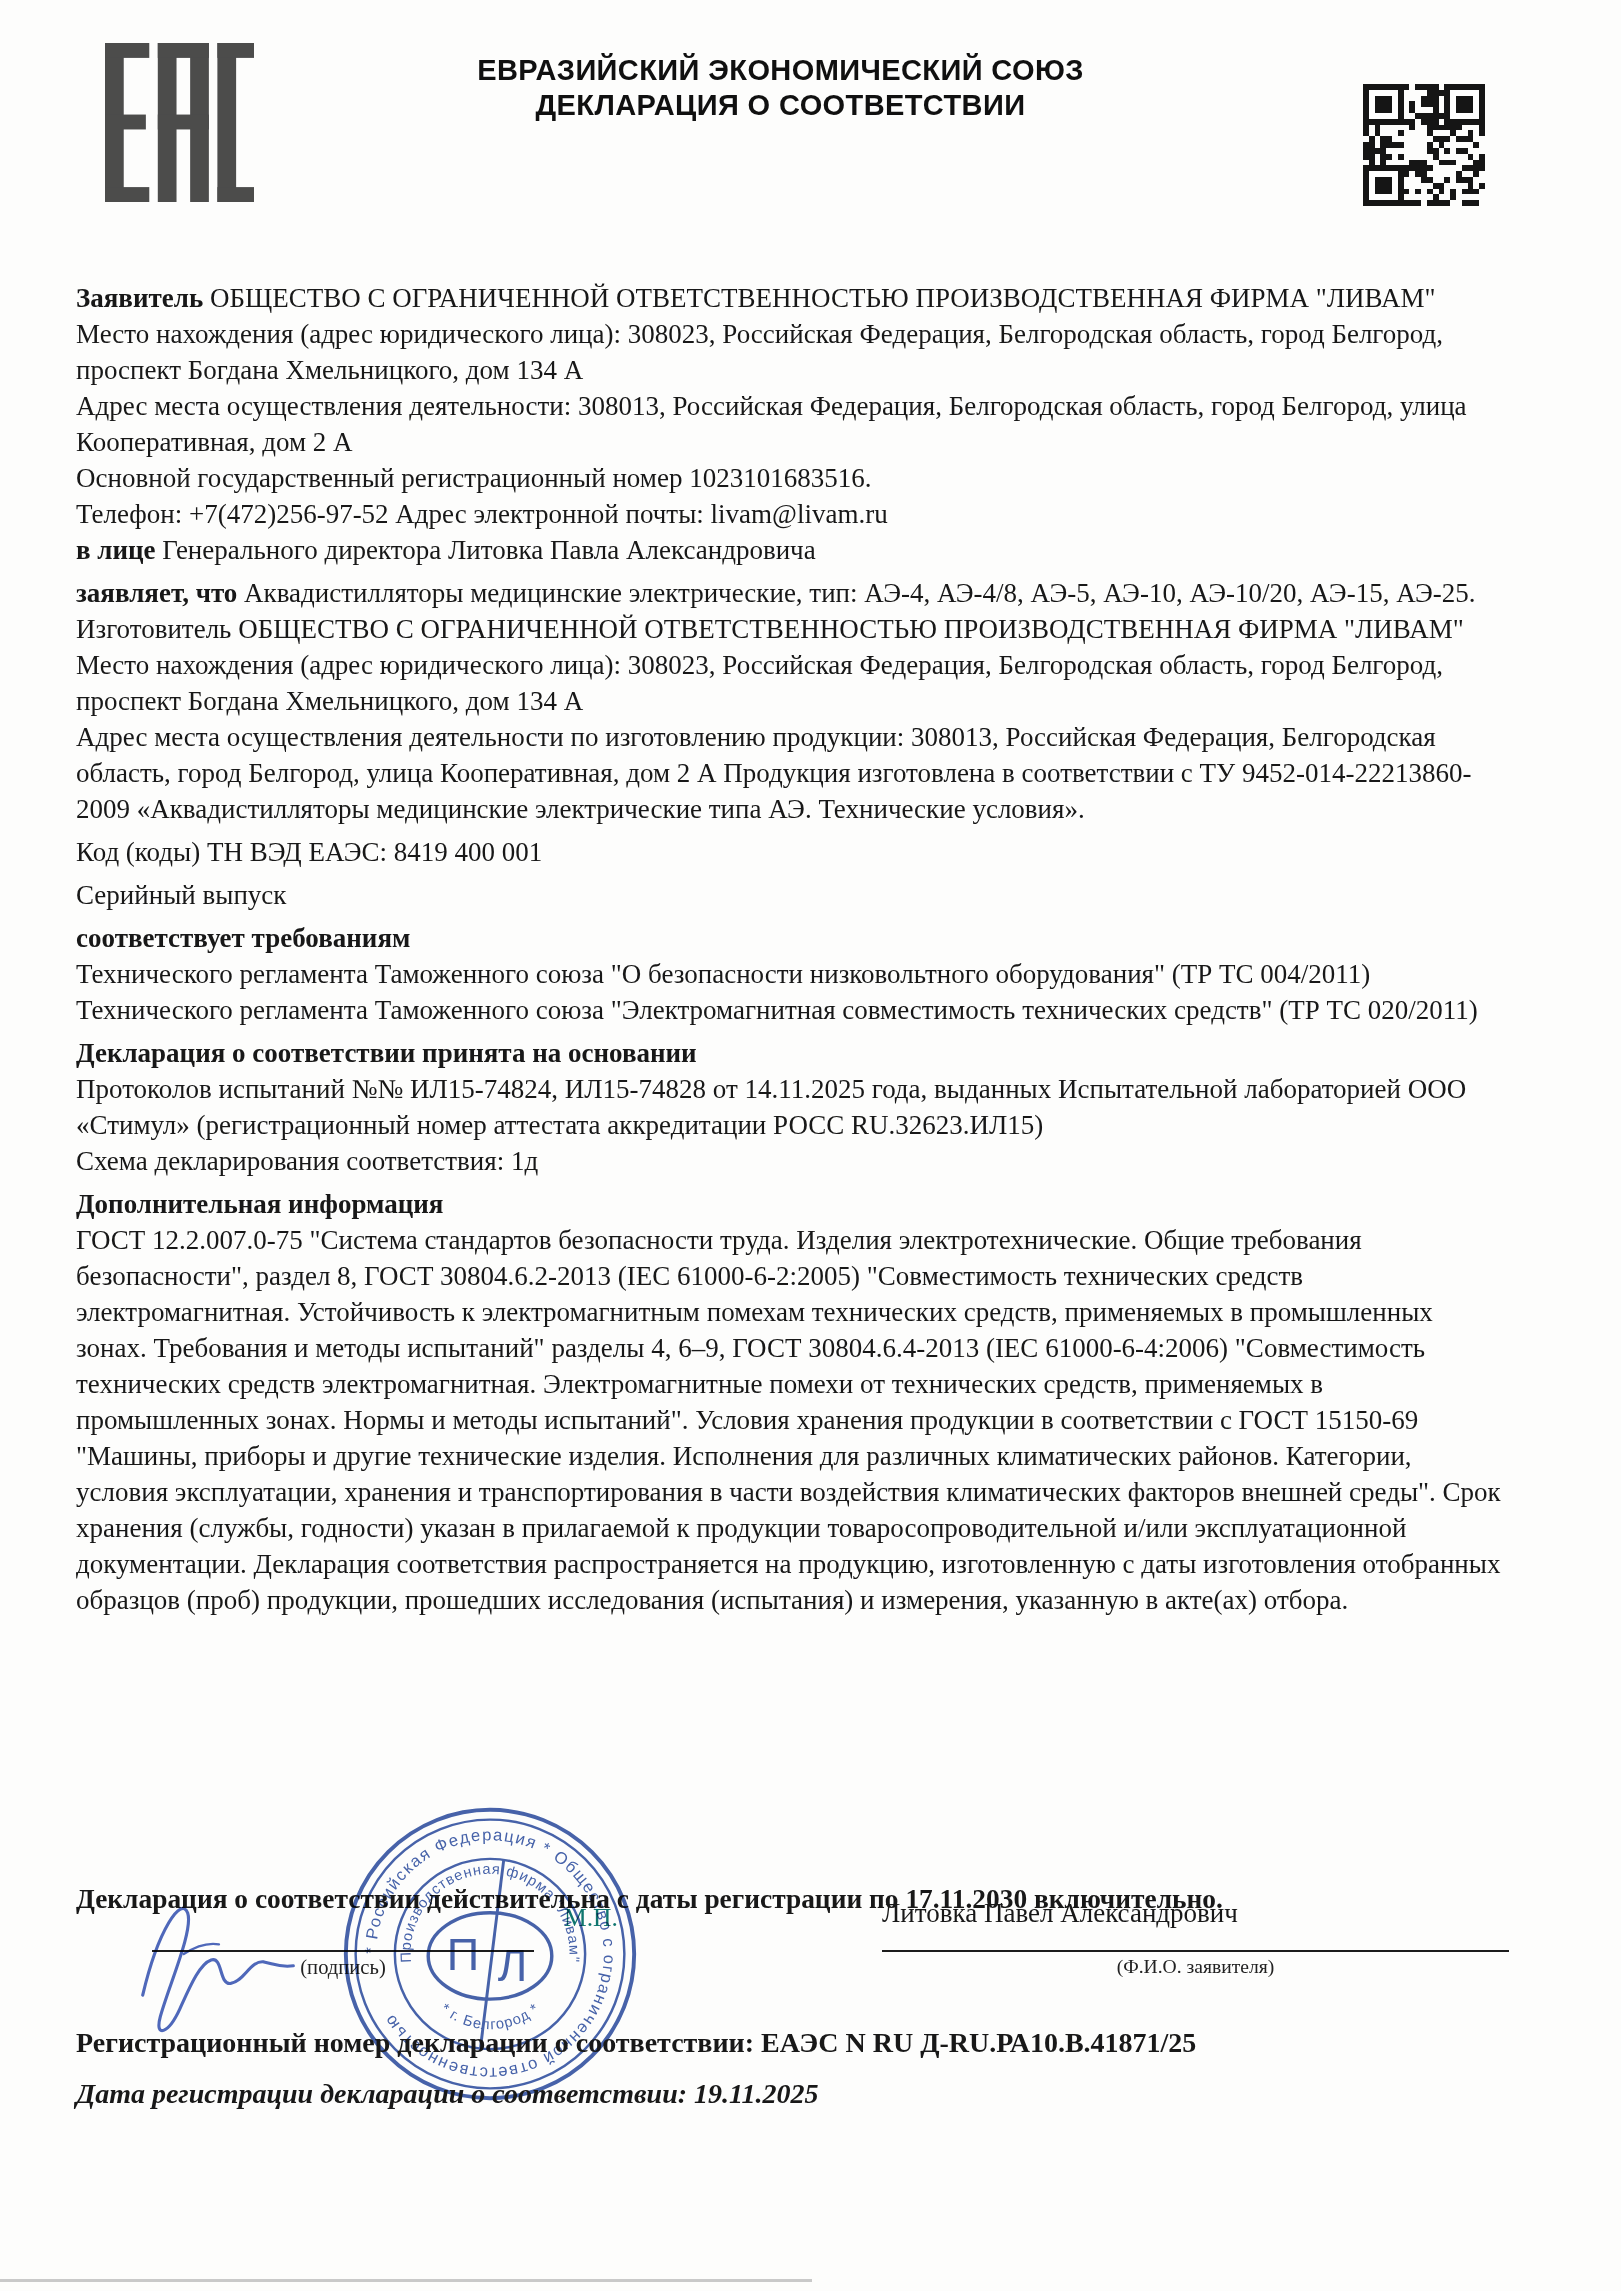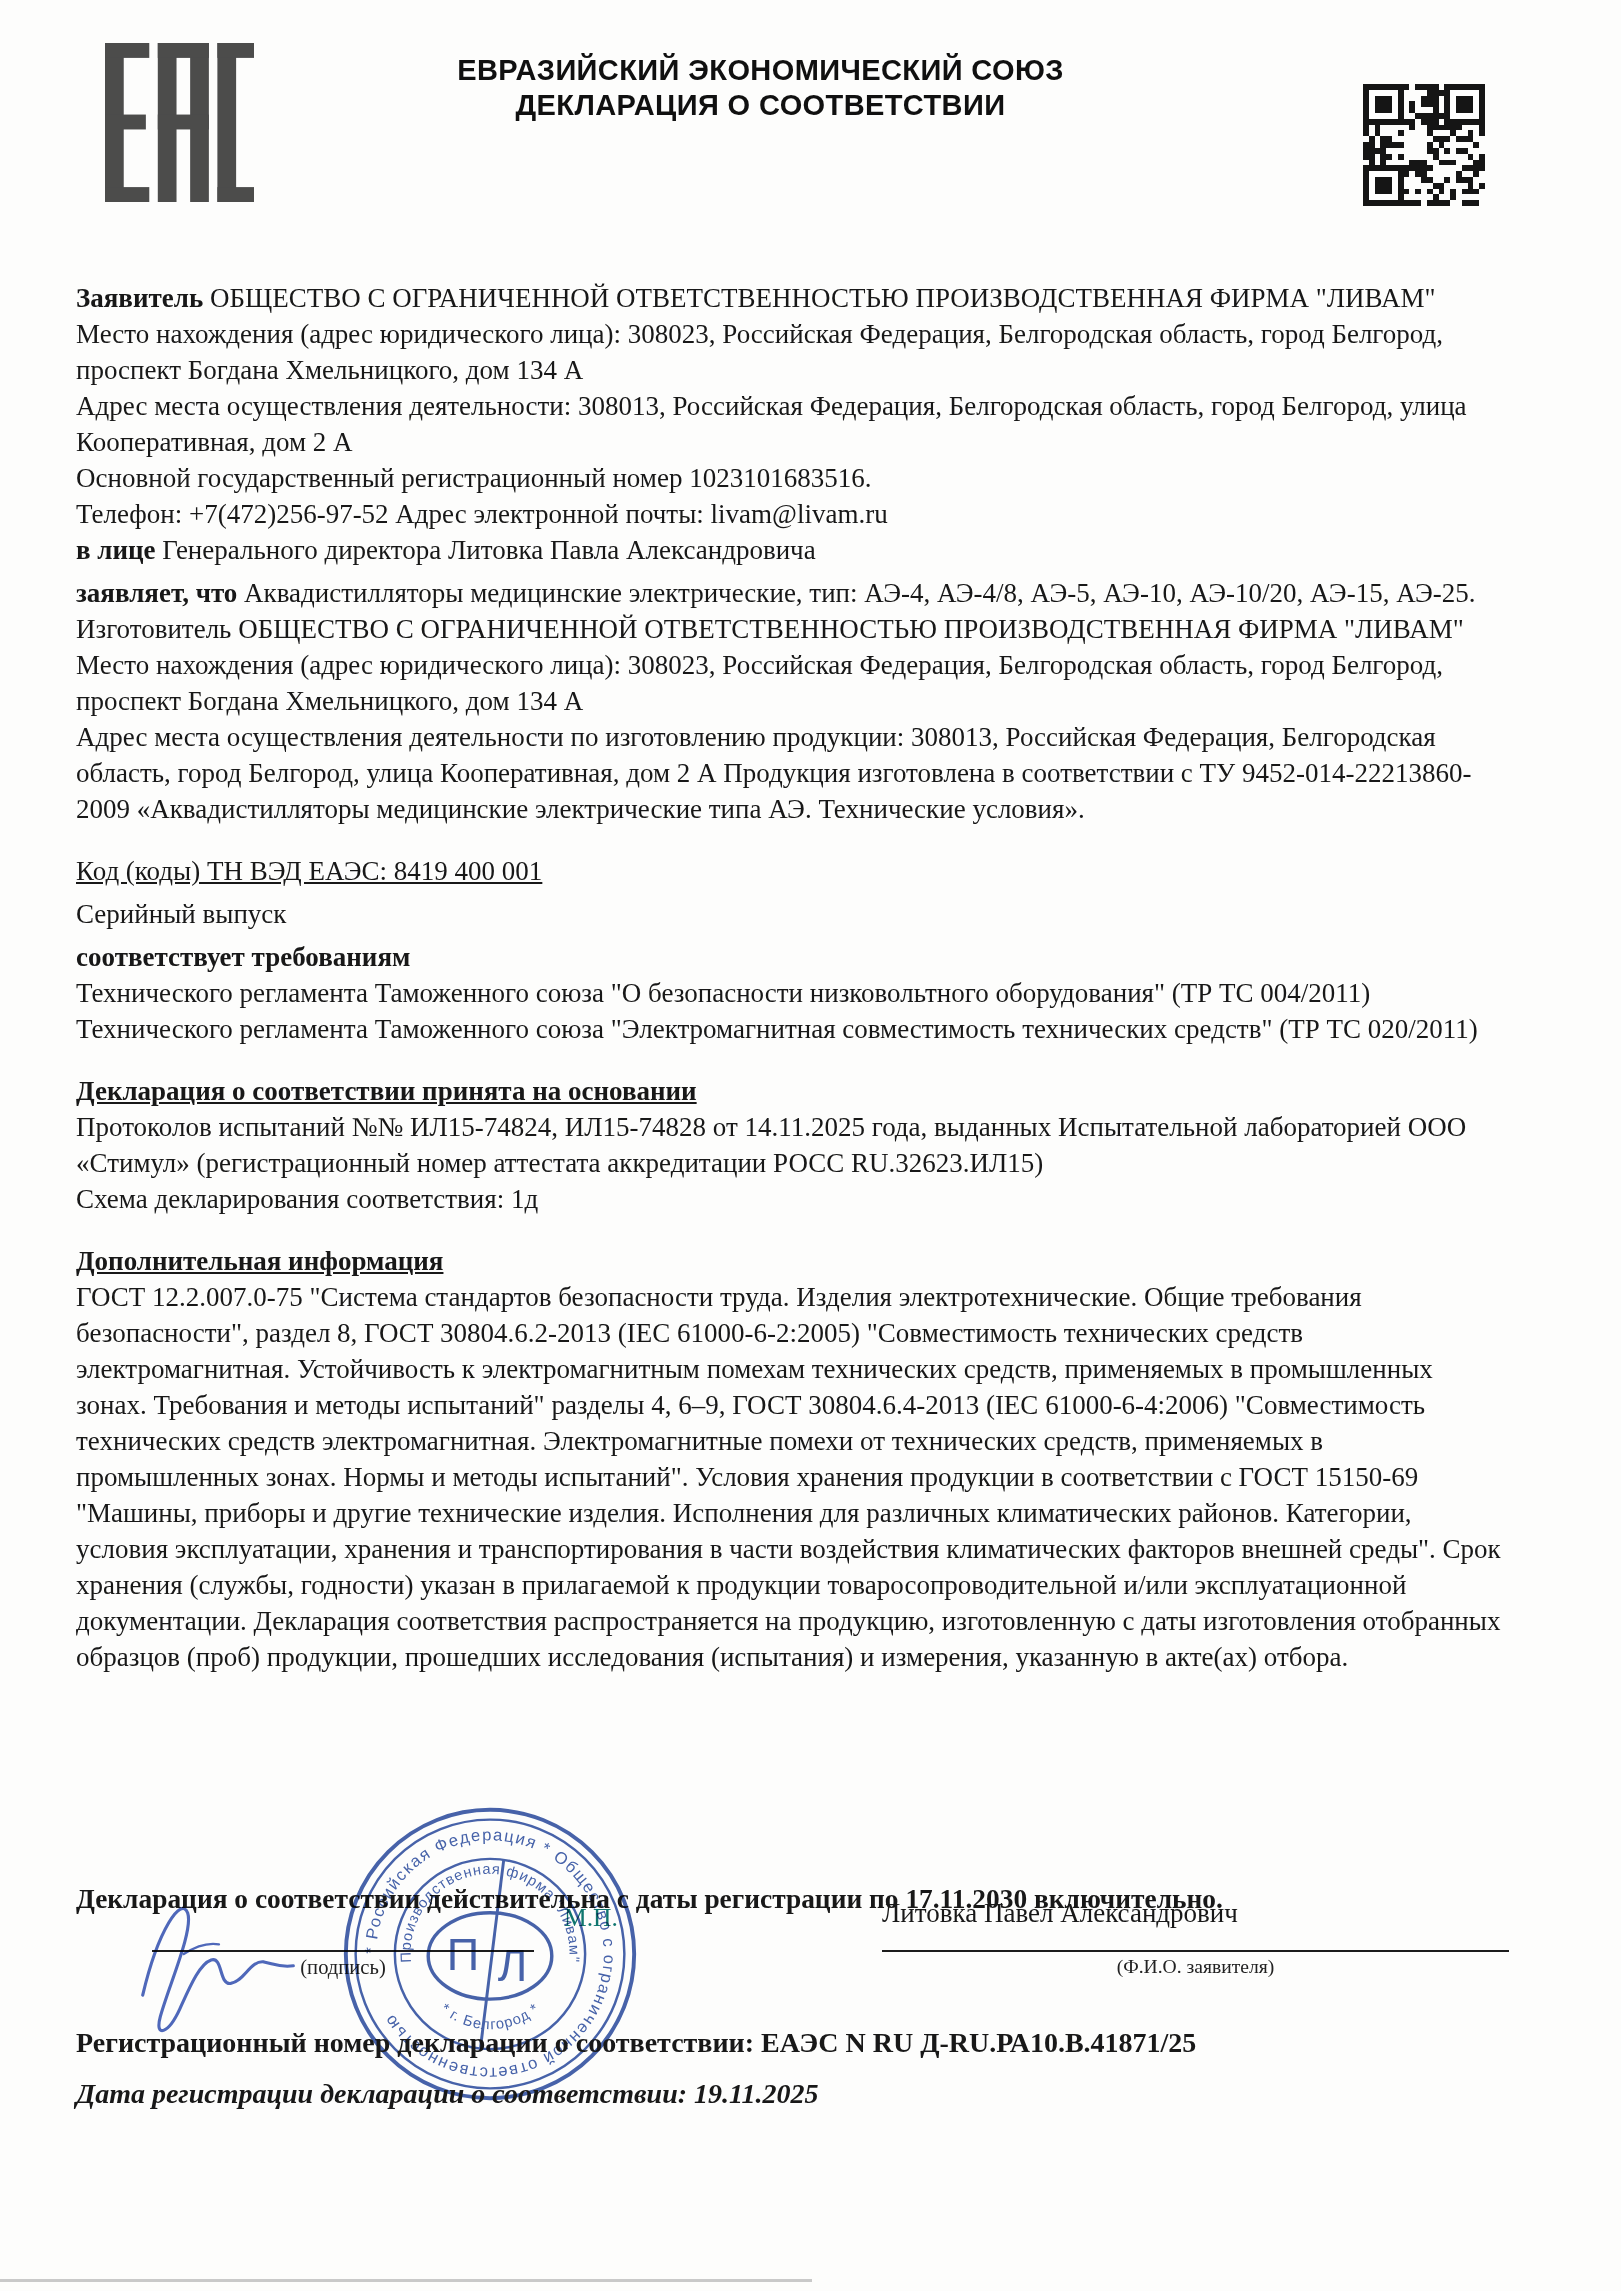--- a/index.html
+++ b/index.html
@@ -3,30 +3,30 @@
 <meta charset="utf-8">
 <style>
   html,body{margin:0;padding:0;background:#e8e8e8;}
   .page{
     position:relative;width:1621px;height:2292px;background:#fdfdfc;
     font-family:"Liberation Serif", serif;color:#181818;overflow:hidden;
     margin:0 auto;
   }
   
   .eac{position:absolute;left:105px;top:43px;}
-  .hdr{position:absolute;left:349px;top:53px;width:823px;text-align:center;
+  .hdr{position:absolute;left:369px;top:53px;width:823px;text-align:center;
        font-family:"Liberation Sans", sans-serif;font-weight:bold;
        font-size:29px;line-height:35px;letter-spacing:0.4px;color:#101010;}
   .qr{position:absolute;left:1363px;top:84px;width:122px;height:122px;}
   
   .bodytext{position:absolute;left:76px;top:280px;width:1431px;
             font-size:27px;line-height:36px;}
   .bodytext p{margin:0;padding:0;}
   .bodytext p.mt1{margin-top:7px;}
-  .bodytext p.mt2{margin-top:26px;text-decoration:underline;}
+  .bodytext p.mt2{margin-top:7px;}
   b{font-weight:bold;}
   
   .validity{position:absolute;left:76px;top:1884px;width:1441px;
             font-size:27.4px;font-weight:bold;}
   .regnum{position:absolute;left:76px;top:2027px;width:1490px;
           font-size:28px;font-weight:bold;}
   .regdate{position:absolute;left:76px;top:2078px;width:1490px;
            font-size:28px;font-weight:bold;font-style:italic;}
   
   .sigline{position:absolute;border-top:2px solid #1c1c1c;height:0;}

